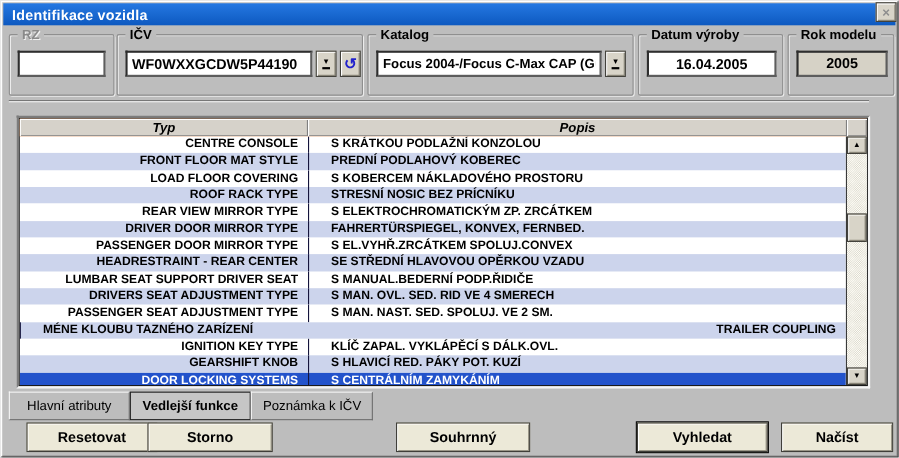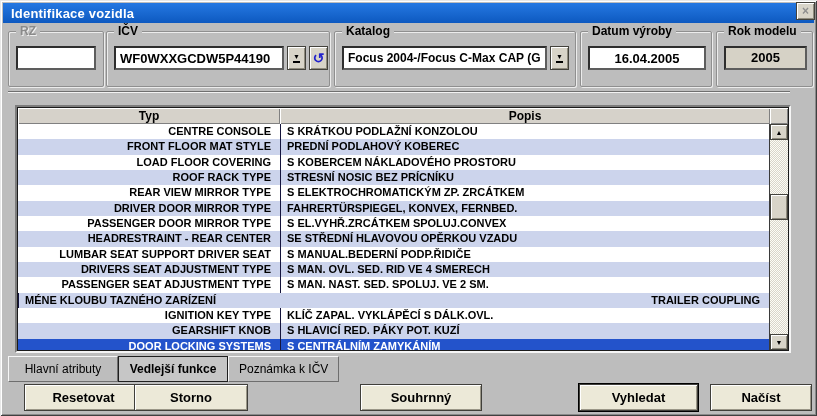--- a/index.html
+++ b/index.html
@@ -66,42 +66,42 @@
     position:absolute;left:8px;top:91px;width:782px;height:0;
     border-top:1px solid #6f6f6f;border-bottom:1px solid #f2f2f2;
   }
   
   .table-frame{
     position:absolute;left:15px;top:105px;width:776px;height:248px;
     border:2px solid;border-color:#7c7c7c #f5f5f5 #f5f5f5 #7c7c7c;
     background:#ffffff;box-sizing:border-box;
   }
   .grid{position:absolute;inset:0;border:1px solid #1a1a1a;display:flex;flex-direction:column;}
-  .grid-header{display:flex;height:16px;background:#f97316;flex:none;}
+  .grid-header{display:flex;height:16px;background:#f97316;flex:none;font-style:italic;}
   .hcell{
     display:flex;align-items:center;justify-content:center;
     font-size:12px;font-weight:bold;color:#000;
     background:#d6d2ca;
     box-shadow:inset 1px 1px 0 #ffffff, inset -1px -1px 0 #808080;
   }
   .hcell.h-typ{width:262px;flex:none;}
   .hcell.h-popis{flex:1;}
   .hcell.h-corner{width:18px;flex:none;}
   .grid-body{flex:1;display:flex;min-height:0;}
   .rows{flex:1;display:flex;flex-direction:column;overflow:hidden;}
   .trow{display:flex;height:15.33px;flex:none;align-items:center;background:#ffffff;}
   .trow.alt{background:#ccd4ec;}
   .trow.selected{background:#2353cb;}
   .trow.selected .cell{color:#ffffff;}
   .cell{
     font-size:11px;font-weight:bold;color:#000;line-height:15px;
     white-space:nowrap;overflow:hidden;height:100%;display:flex;align-items:center;
   }
   .cell-typ{width:262px;flex:none;justify-content:flex-end;padding-right:9px;box-sizing:border-box;}
-  .cell-popis{flex:1;padding-left:6px;border-left:1px solid #14143c;box-sizing:border-box;}
+  .cell-popis{flex:1;padding-left:20px;border-left:1px solid #14143c;box-sizing:border-box;}
   
   .vscroll{width:18px;flex:none;display:flex;flex-direction:column;border-left:1px solid #3a3a3a;
     background:#fdfdf6;
     background-image:
       linear-gradient(45deg,#d9d5ca 25%,transparent 25%,transparent 75%,#d9d5ca 75%),
       linear-gradient(45deg,#d9d5ca 25%,transparent 25%,transparent 75%,#d9d5ca 75%);
     background-size:2px 2px;background-position:0 0,1px 1px;
   }
   .sb-btn{
     height:16px;flex:none;background:#d8d4c8;border:1px solid #43423c;

